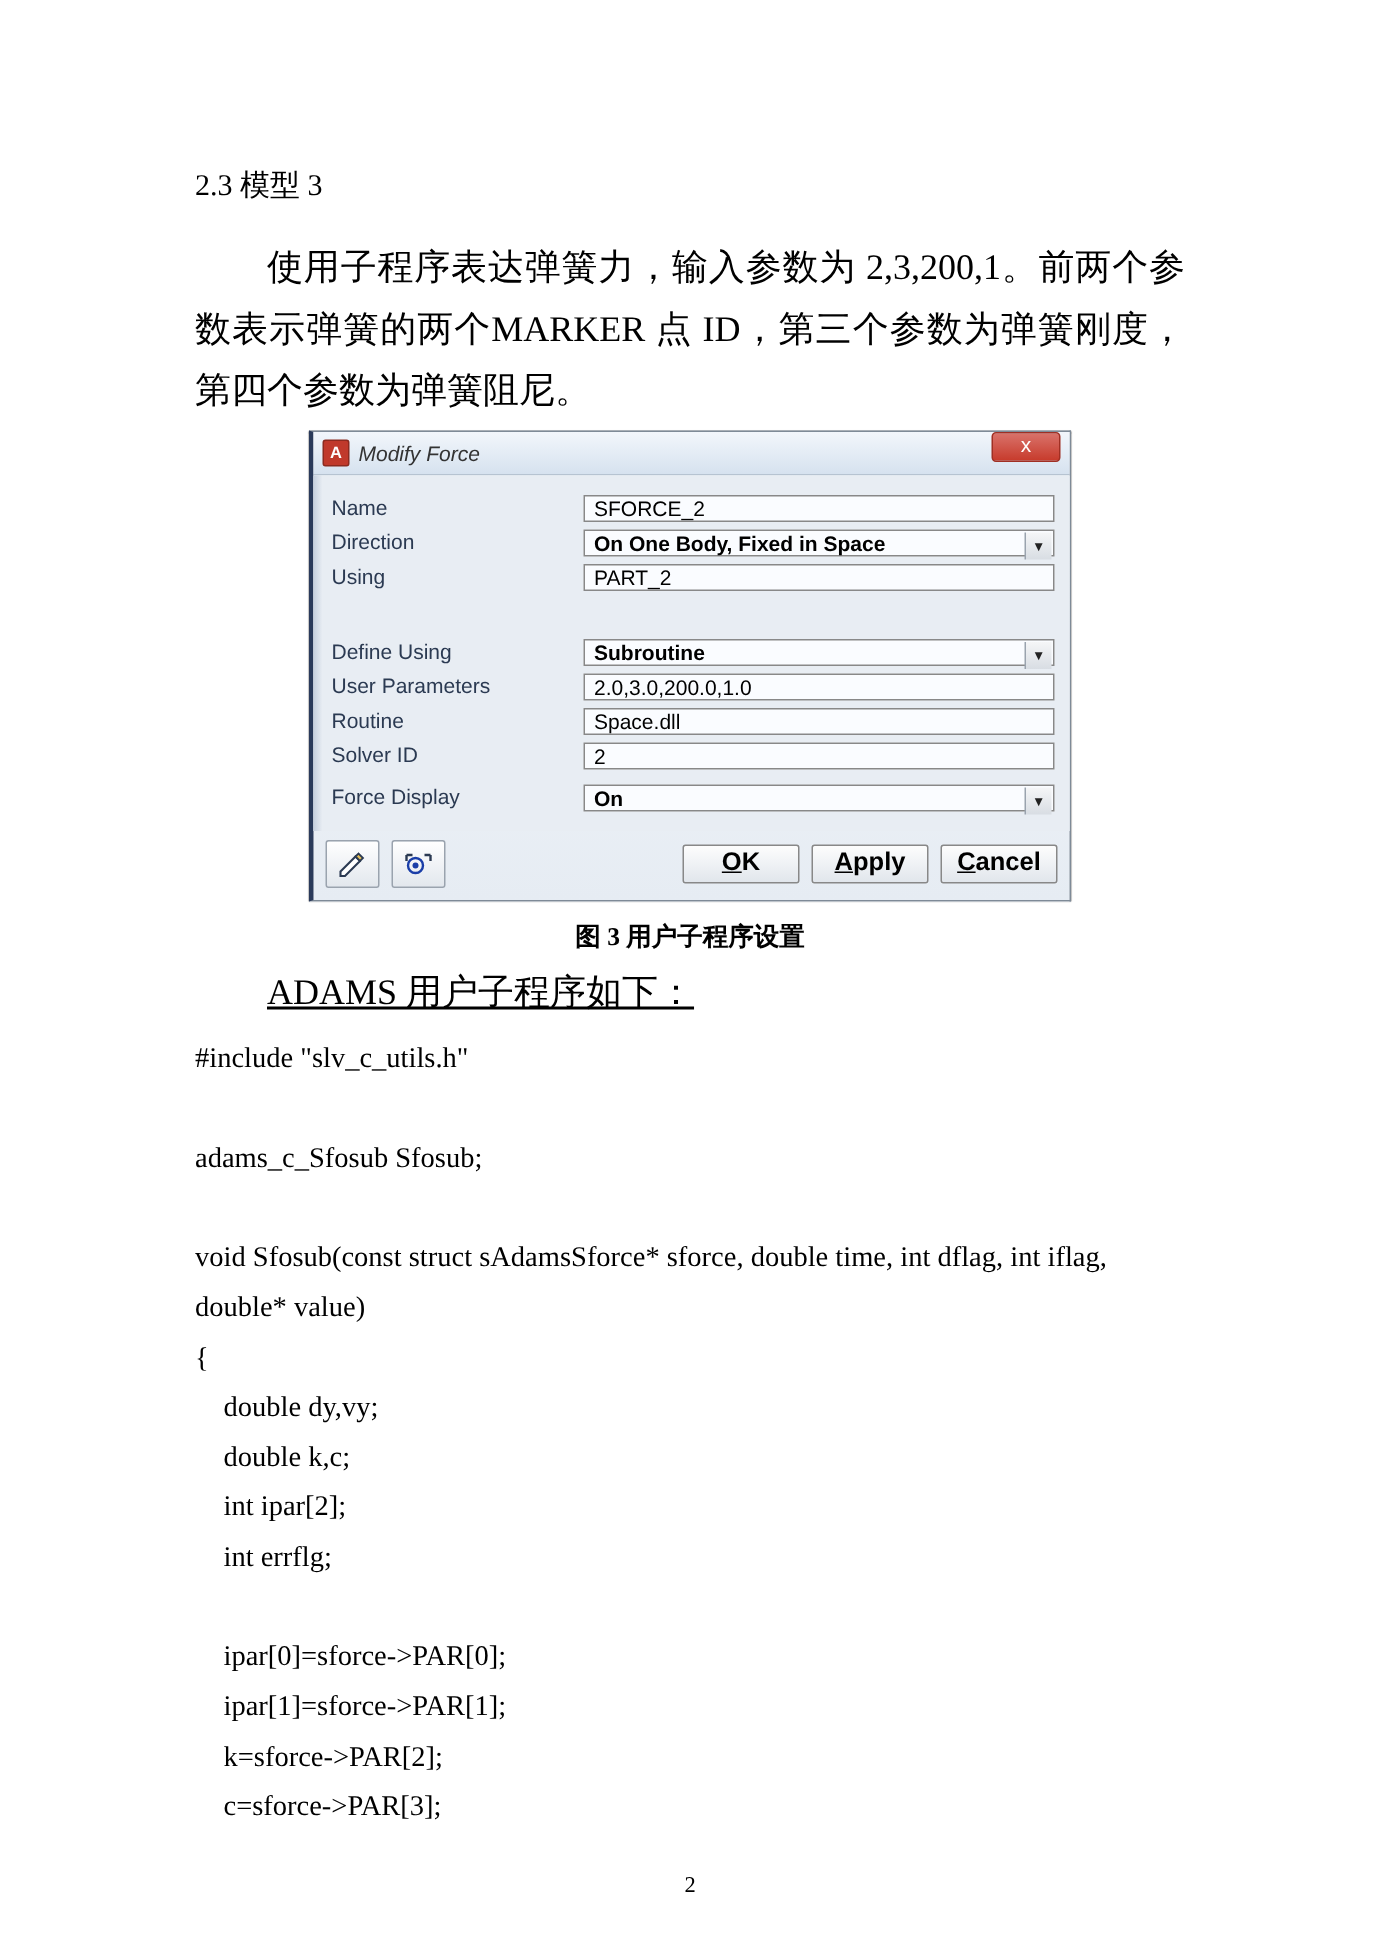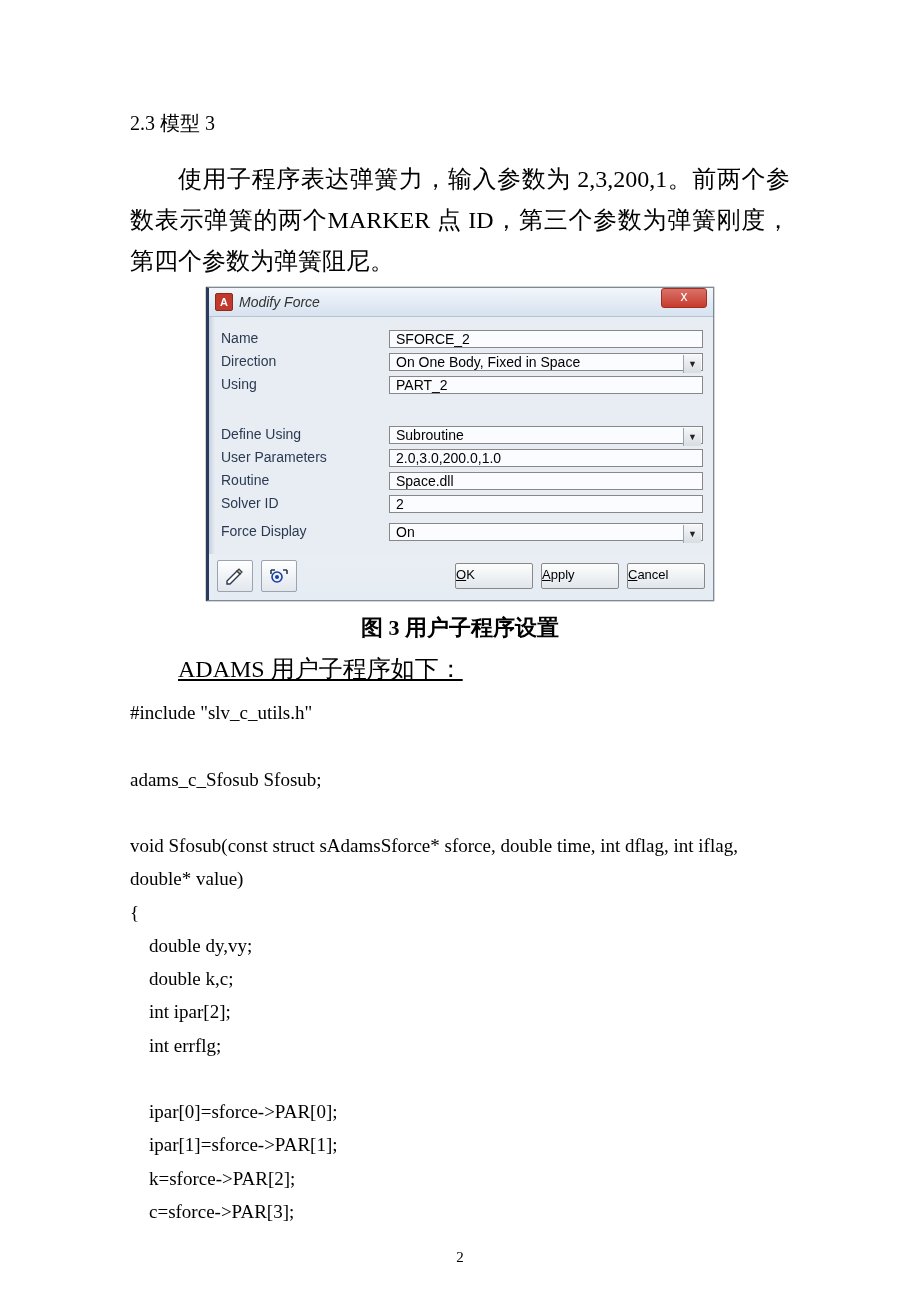--- a/index.html
+++ b/index.html
@@ -80,21 +80,21 @@
     flex: 1 1 auto;
     height: 18px;
     border: 1px solid #888;
     background: #fafcff;
     padding: 2px 6px;
     font-size: 14px;
     font-family: Tahoma, Arial, sans-serif;
     display: flex; align-items: center;
     box-sizing: border-box;
   }
-  .sel { position: relative; padding-right: 8px; }
+  .sel { position: relative; padding-right: 8px; font-weight: bold; }
   .sel-btn {
     position: absolute; right: 1px; top: 1px;
     width: 17px; height: 18px;
     background: linear-gradient(to bottom,#f5f6f7,#d8dde3);
     border-left: 1px solid #9aa3ae;
     display: flex; align-items: center; justify-content: center;
     font-size: 9px; color: #222;
   }
   .gap { height: 22px; }
   .btnrow {
@@ -109,29 +109,30 @@
     background: linear-gradient(to bottom,#fff,#e2e7ed);
     display: inline-flex; align-items: center; justify-content: center;
     border-radius: 2px;
   }
   .spacer { flex: 1 1 auto; }
   .btn {
     width: 76px; height: 24px;
     border: 1px solid #888;
     background: linear-gradient(to bottom,#fdfdfd,#e1e6ec);
     border-radius: 2px;
-    line-height: 22px;
-    font-size: 13px;
+    text-align: center; line-height: 22px;
+    font-size: 17px;
     cursor: default;
+    font-weight: bold;
   }
   .btn u { text-decoration: underline; }
   .caption {
     text-align: center;
     font-weight: bold;
-    font-size: 22px;
+    font-size: 17px;
     font-family: SimSun, serif;
     margin: 10px 0 6px 0;
   }
   .code {
     font-size: 19px;
     line-height: 1.75;
     font-family: "Times New Roman", serif;
     white-space: pre-wrap;
   }
   .pagenum {

